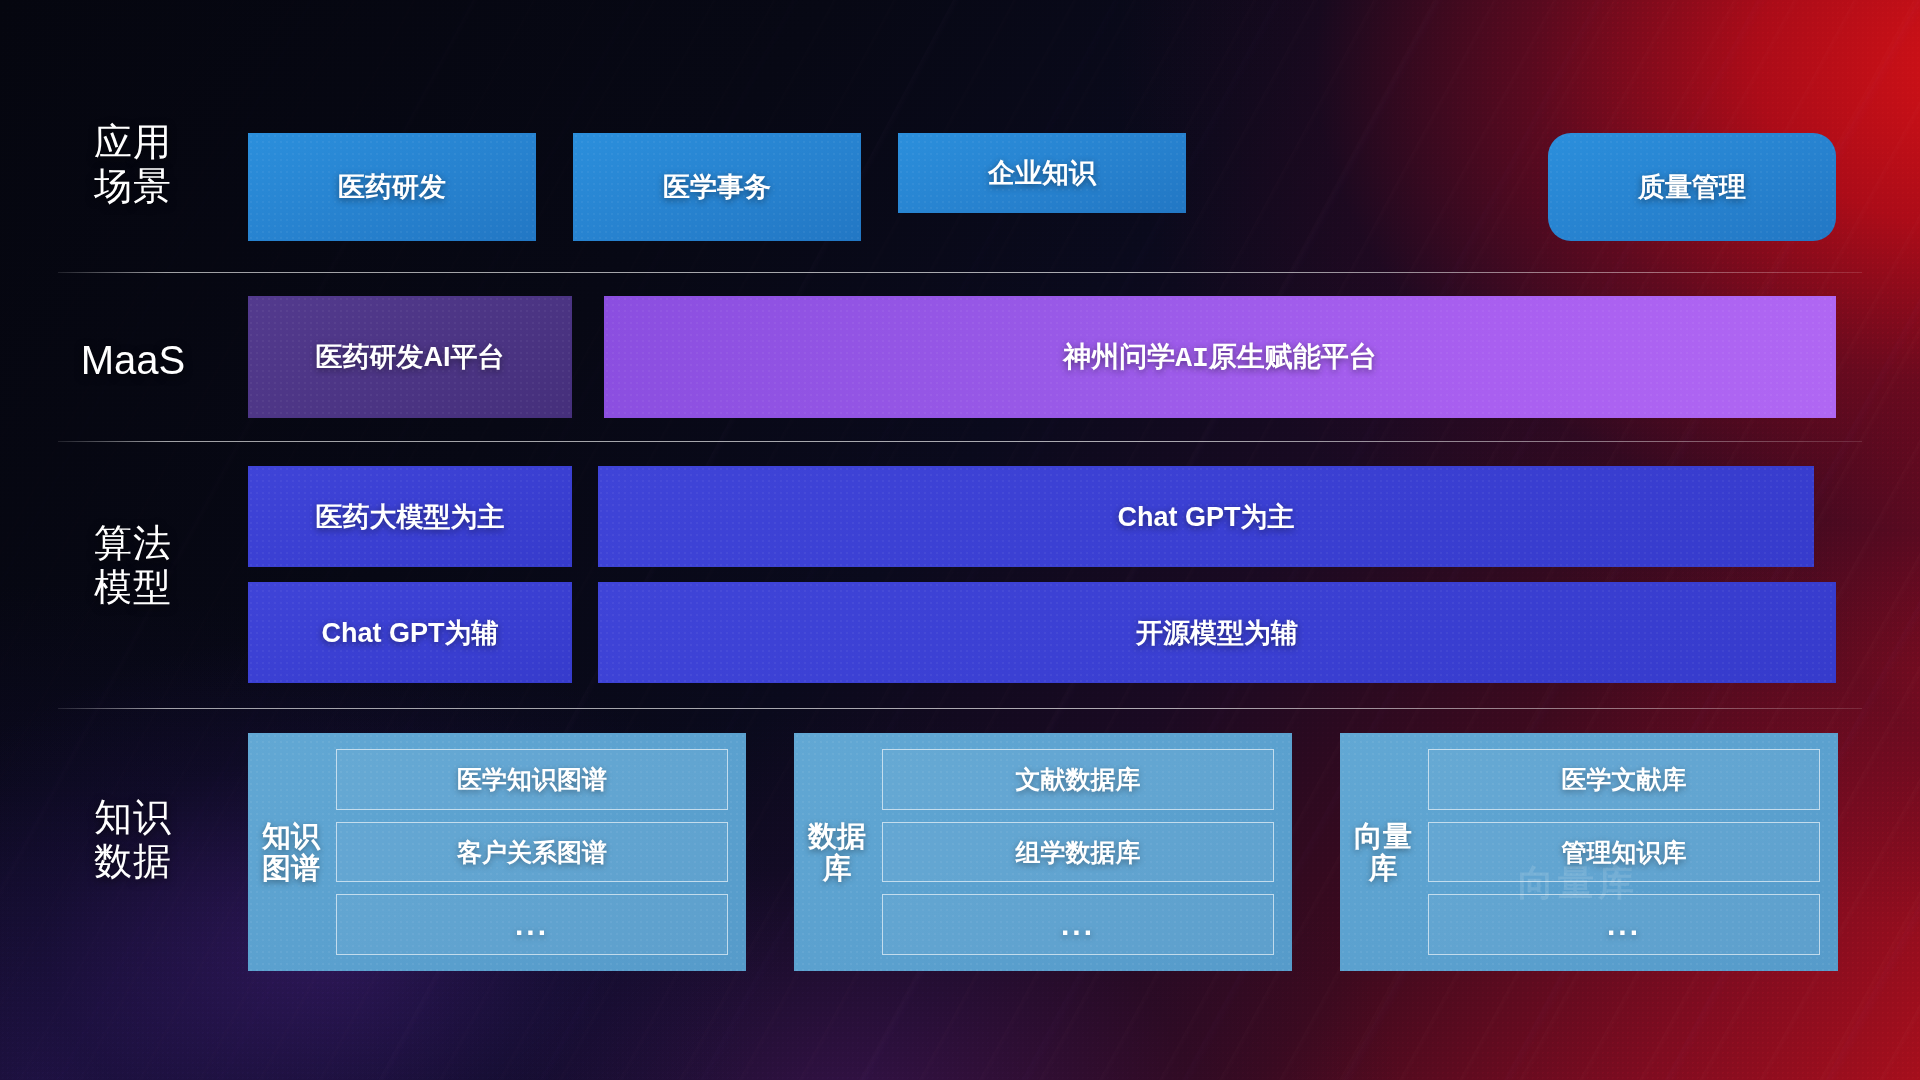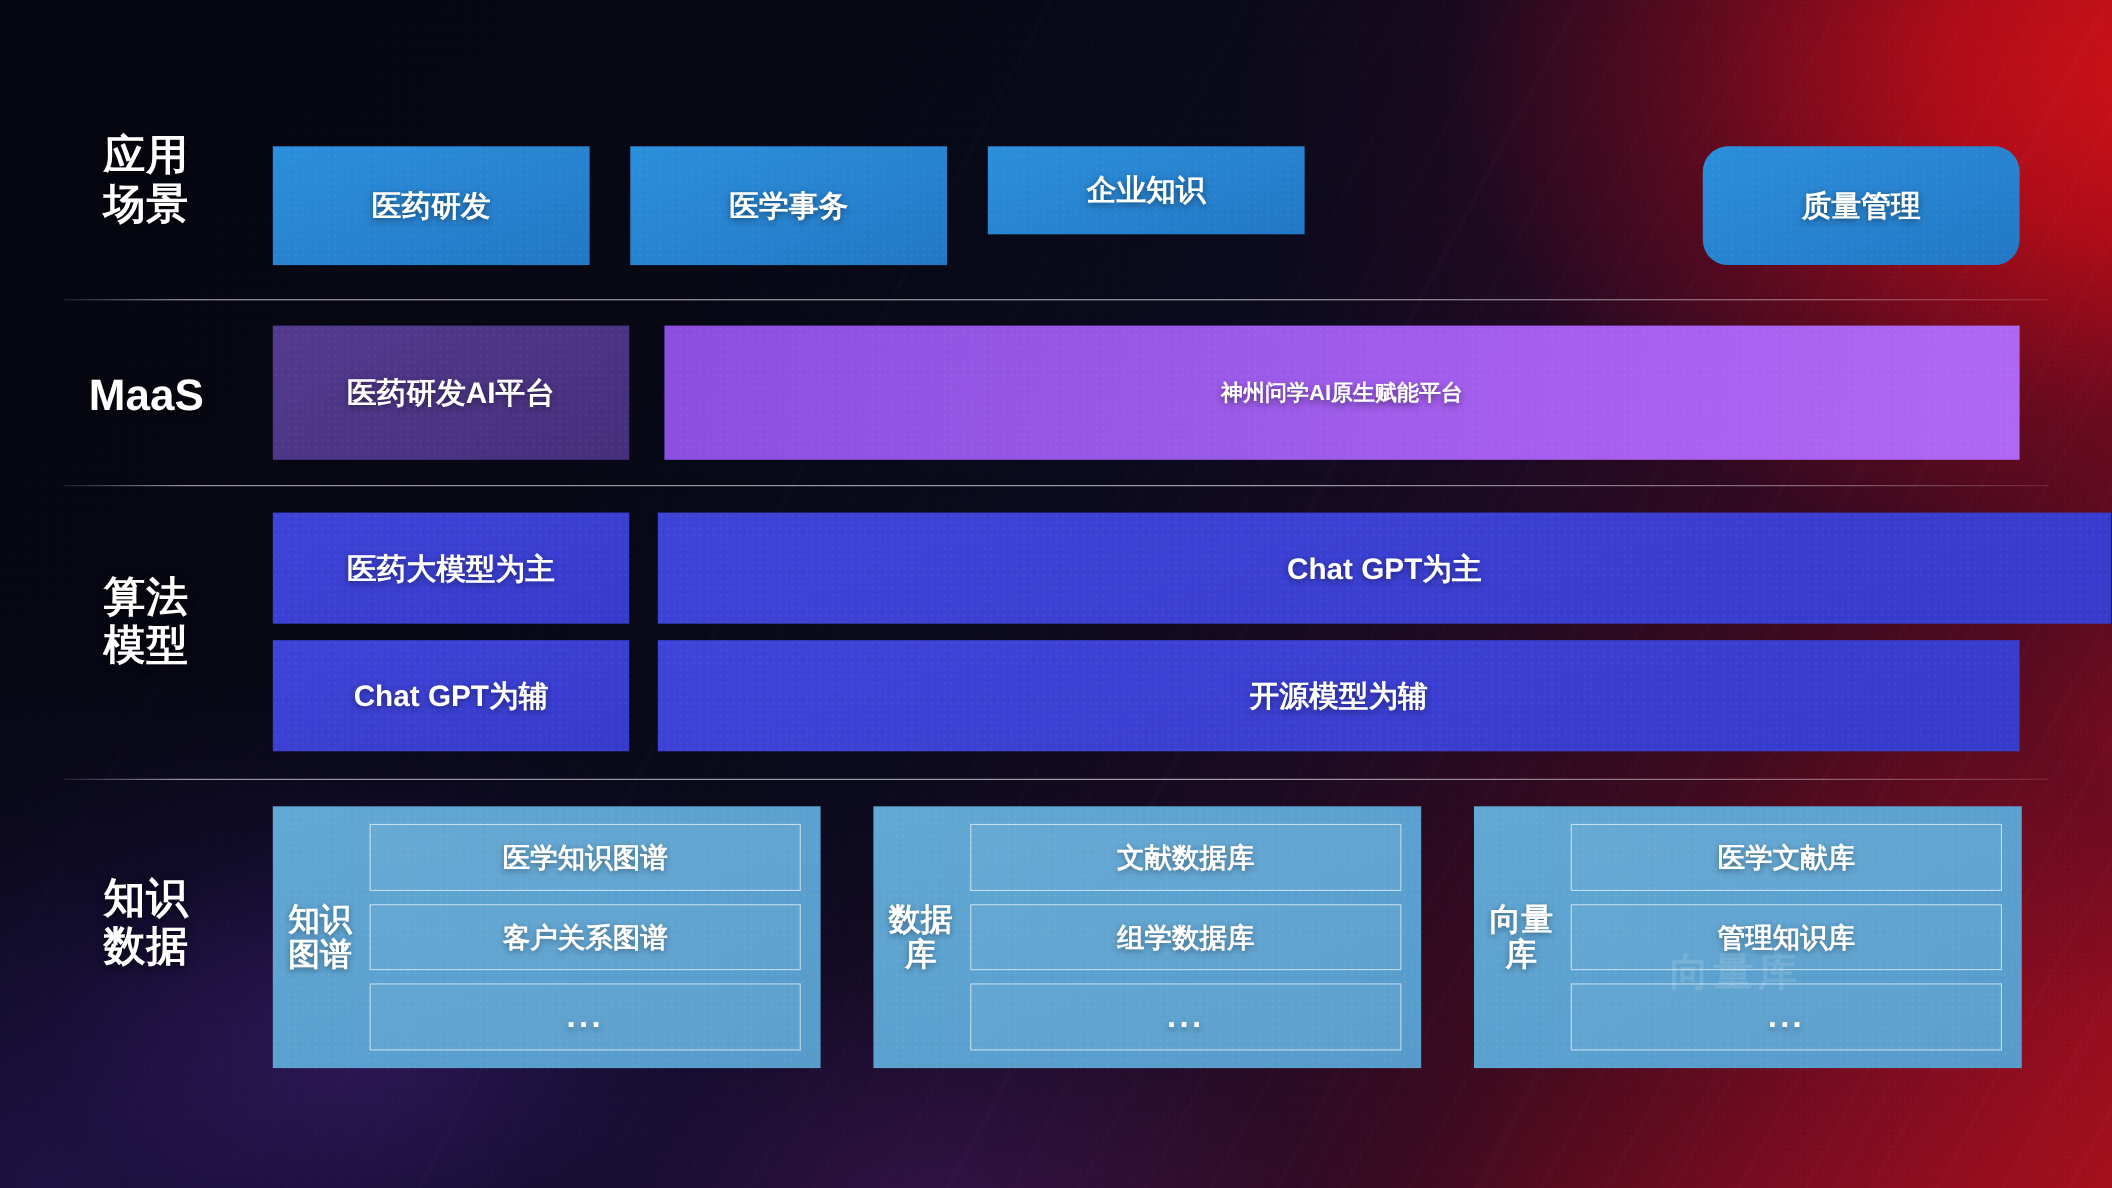--- a/index.html
+++ b/index.html
@@ -33,21 +33,21 @@
     background-image: radial-gradient(rgba(255,255,255,.5) 1px, rgba(0,0,0,0) 1px);
     background-size: 5px 5px; mix-blend-mode:overlay; }
 
   
   #sheet { position:absolute; inset:0; z-index:2; }
 
   .row-label {
     position:absolute;
     width:150px; left:58px;
     color:#ffffff;
-    font-weight:700;
+    font-weight:400;
     text-align:center;
     line-height:1.16;
     letter-spacing:1px;
     text-shadow:0 2px 8px rgba(0,0,0,.7);
   }
   .row-label.cn { font-size:38px; }
   .row-label.en { font-size:40px; letter-spacing:0; }
 
   .divider {
     position:absolute; left:58px; right:58px; height:1px;
@@ -65,21 +65,21 @@
     content:""; position:absolute; inset:0; pointer-events:none;
     background-image: radial-gradient(rgba(255,255,255,.45) 1px, rgba(0,0,0,0) 1px);
     background-size:6px 6px; opacity:.10;
   }
 
   
   .app-box { background:linear-gradient(160deg,#2b8fdc 0%, #2782cf 55%, #2277c4 100%); font-size:27px; }
 
   
   .maas-left  { background:linear-gradient(150deg,#533a8e 0%, #4b3483 60%, #452f7b 100%); font-size:27px; }
-  .maas-right { background:linear-gradient(100deg,#8b4ee0 0%, #9a5ae8 40%, #a95ff0 72%, #b067f3 100%); font-size:20px; }
+  .maas-right { background:linear-gradient(100deg,#8b4ee0 0%, #9a5ae8 40%, #a95ff0 72%, #b067f3 100%); font-size:28px;font-family:Liberation Mono, monospace; }
 
   
   .algo-box { background:linear-gradient(160deg,#3f44d8 0%, #3a3fd2 55%, #363bcc 100%); font-size:27px; }
 
   
   .kpanel {
     position:absolute;
     background:linear-gradient(155deg,#62a8d4 0%, #5ba1cf 50%, #569bca 100%);
     display:flex; align-items:stretch; padding:16px 18px 16px 14px; gap:16px;
     overflow:hidden;
@@ -146,21 +146,21 @@
   <div class="divider" style="top:441px;"></div>
 
   <div class="row-label cn" style="top:521px;">
     <div>算法</div>
     <div>模型</div>
   </div>
 
   <div class="box algo-box" style="left:248px;top:466px;width:324px;height:101px;">医药大模型为主</div>
   <div class="box algo-box" style="left:248px;top:582px;width:324px;height:101px;">Chat GPT为辅</div>
 
-  <div class="box algo-box" style="left:598px;top:466px;width:1321px;height:101px;">Chat GPT为主</div>
+  <div class="box algo-box" style="left:598px;top:466px;width:1216px;height:101px;">Chat GPT为主</div>
   <div class="box algo-box" style="left:598px;top:582px;width:1238px;height:101px;">开源模型为辅</div>
 
   <div class="divider" style="top:708px;"></div>
 
   <div class="row-label cn" style="top:795px;">
     <div>知识</div>
     <div>数据</div>
   </div>
 
   <div class="kpanel" style="left:248px;top:733px;width:498px;height:238px;">

